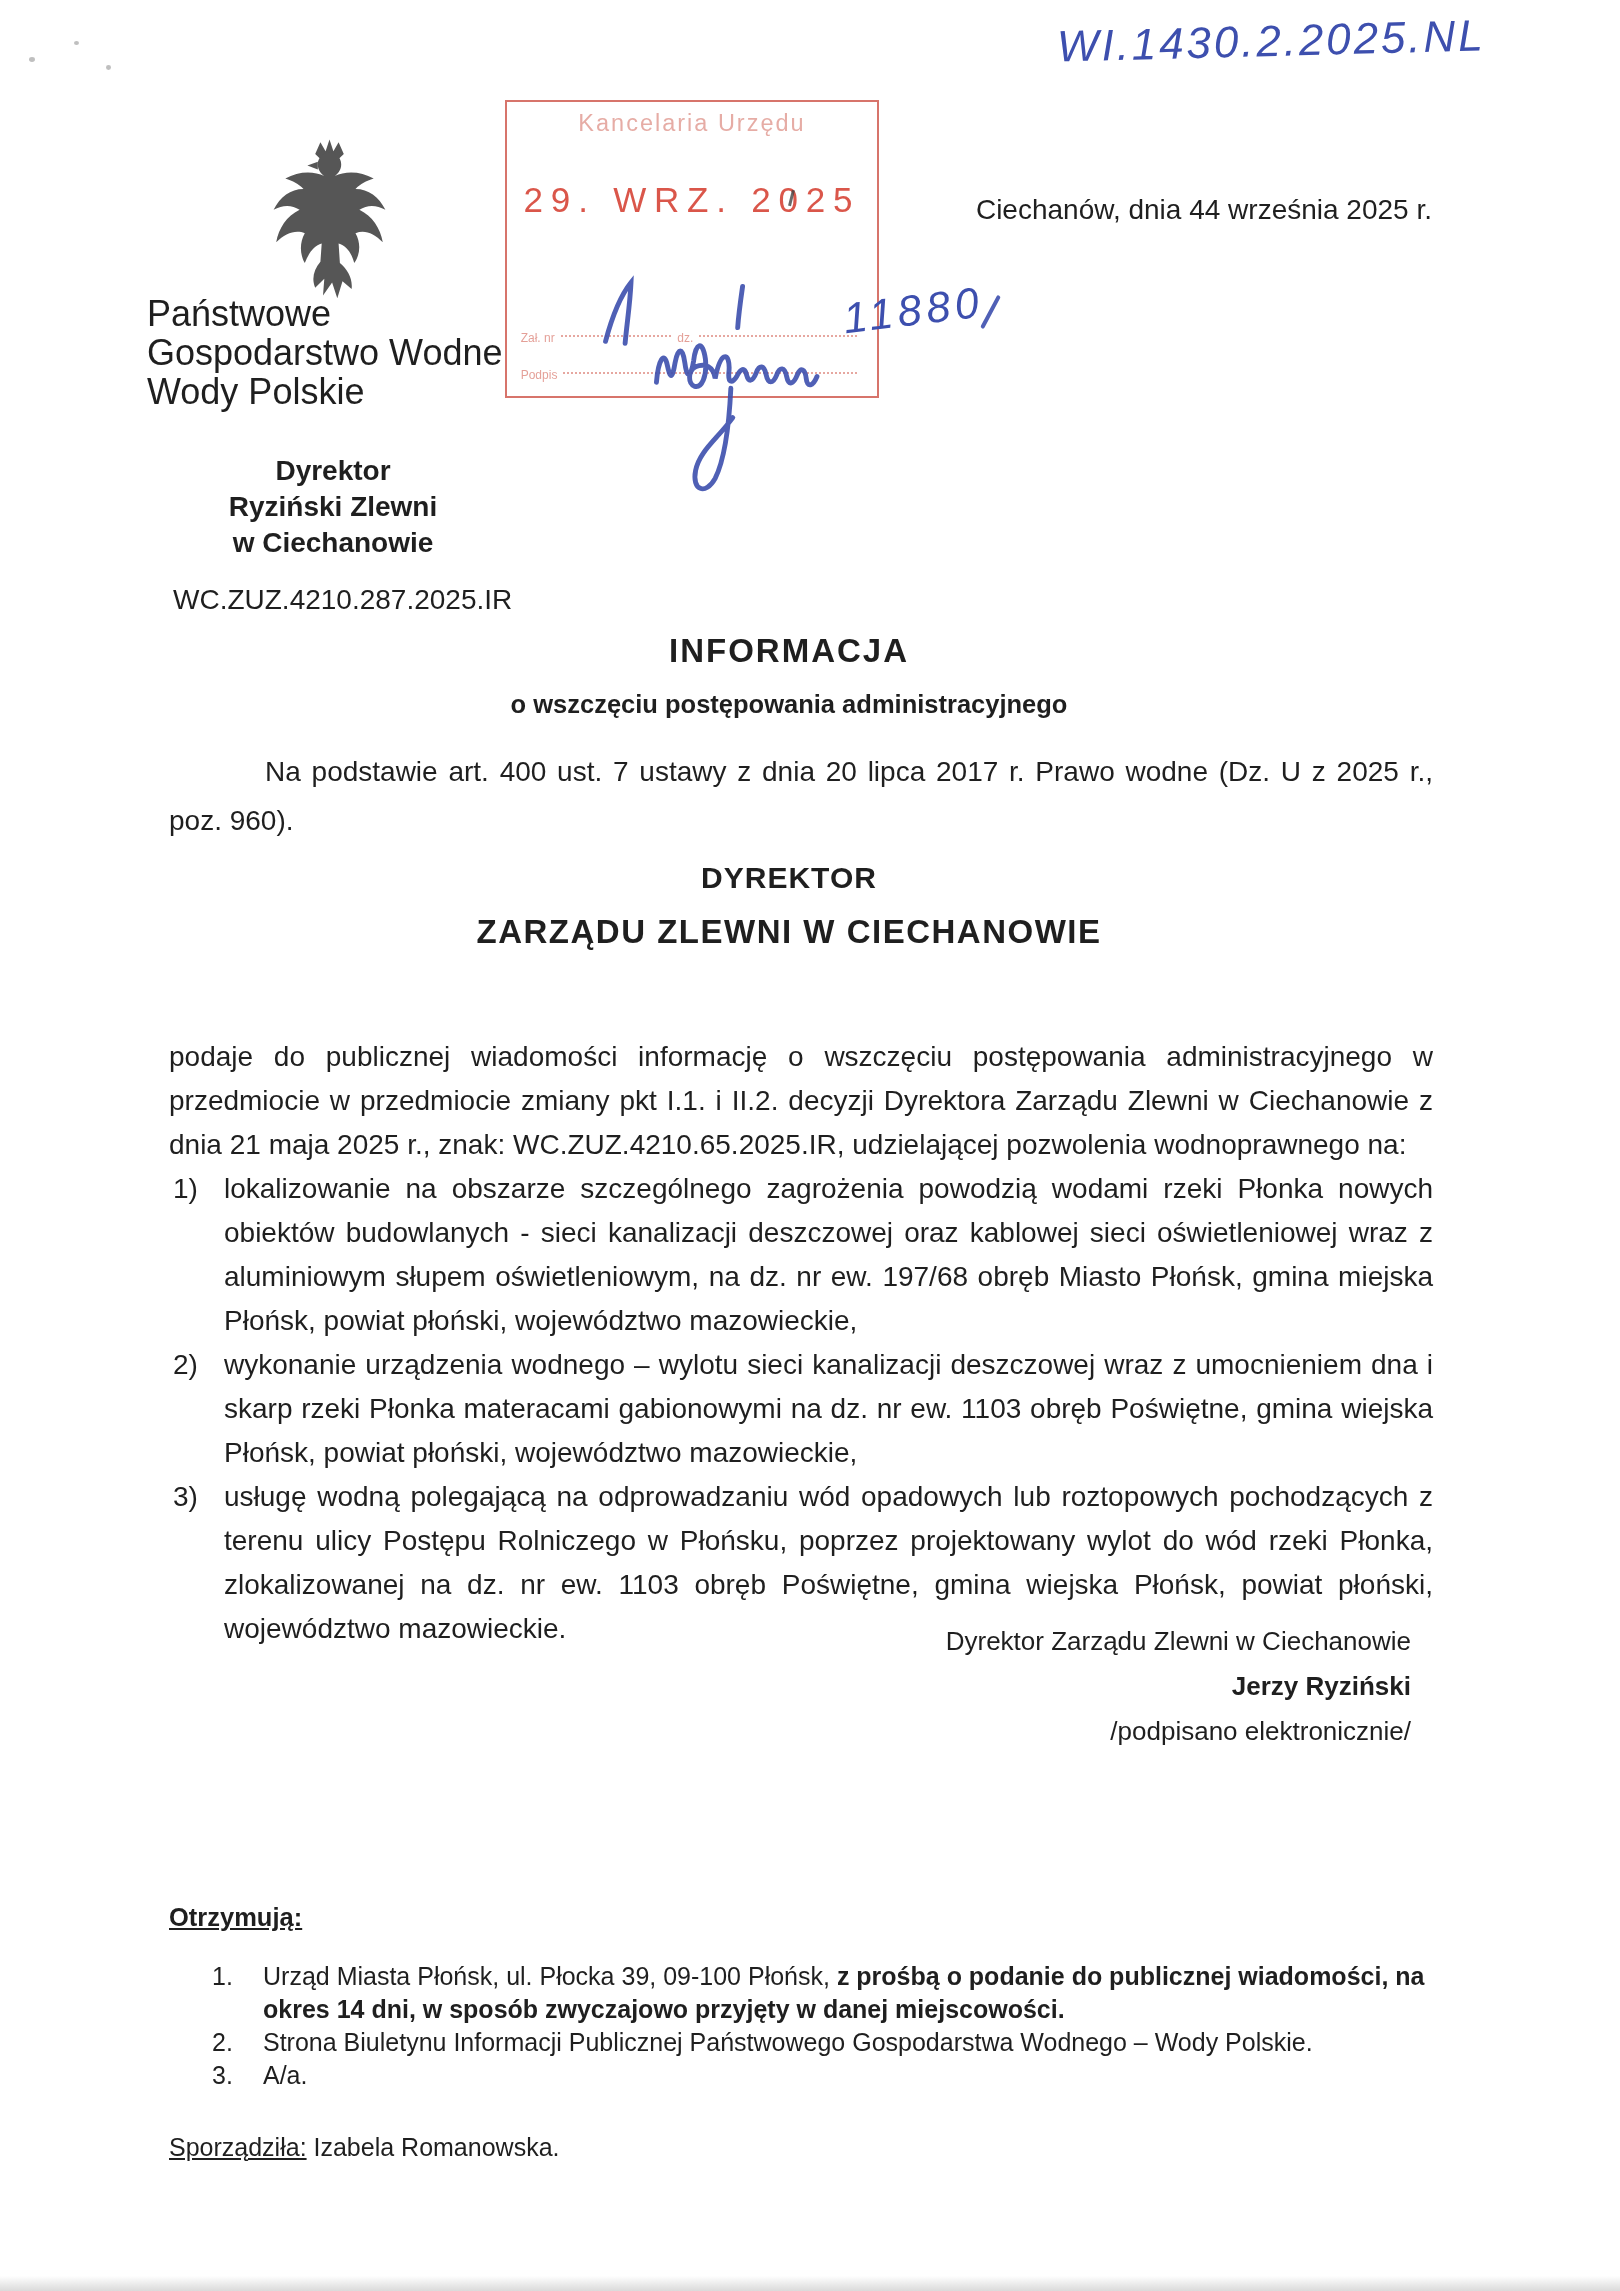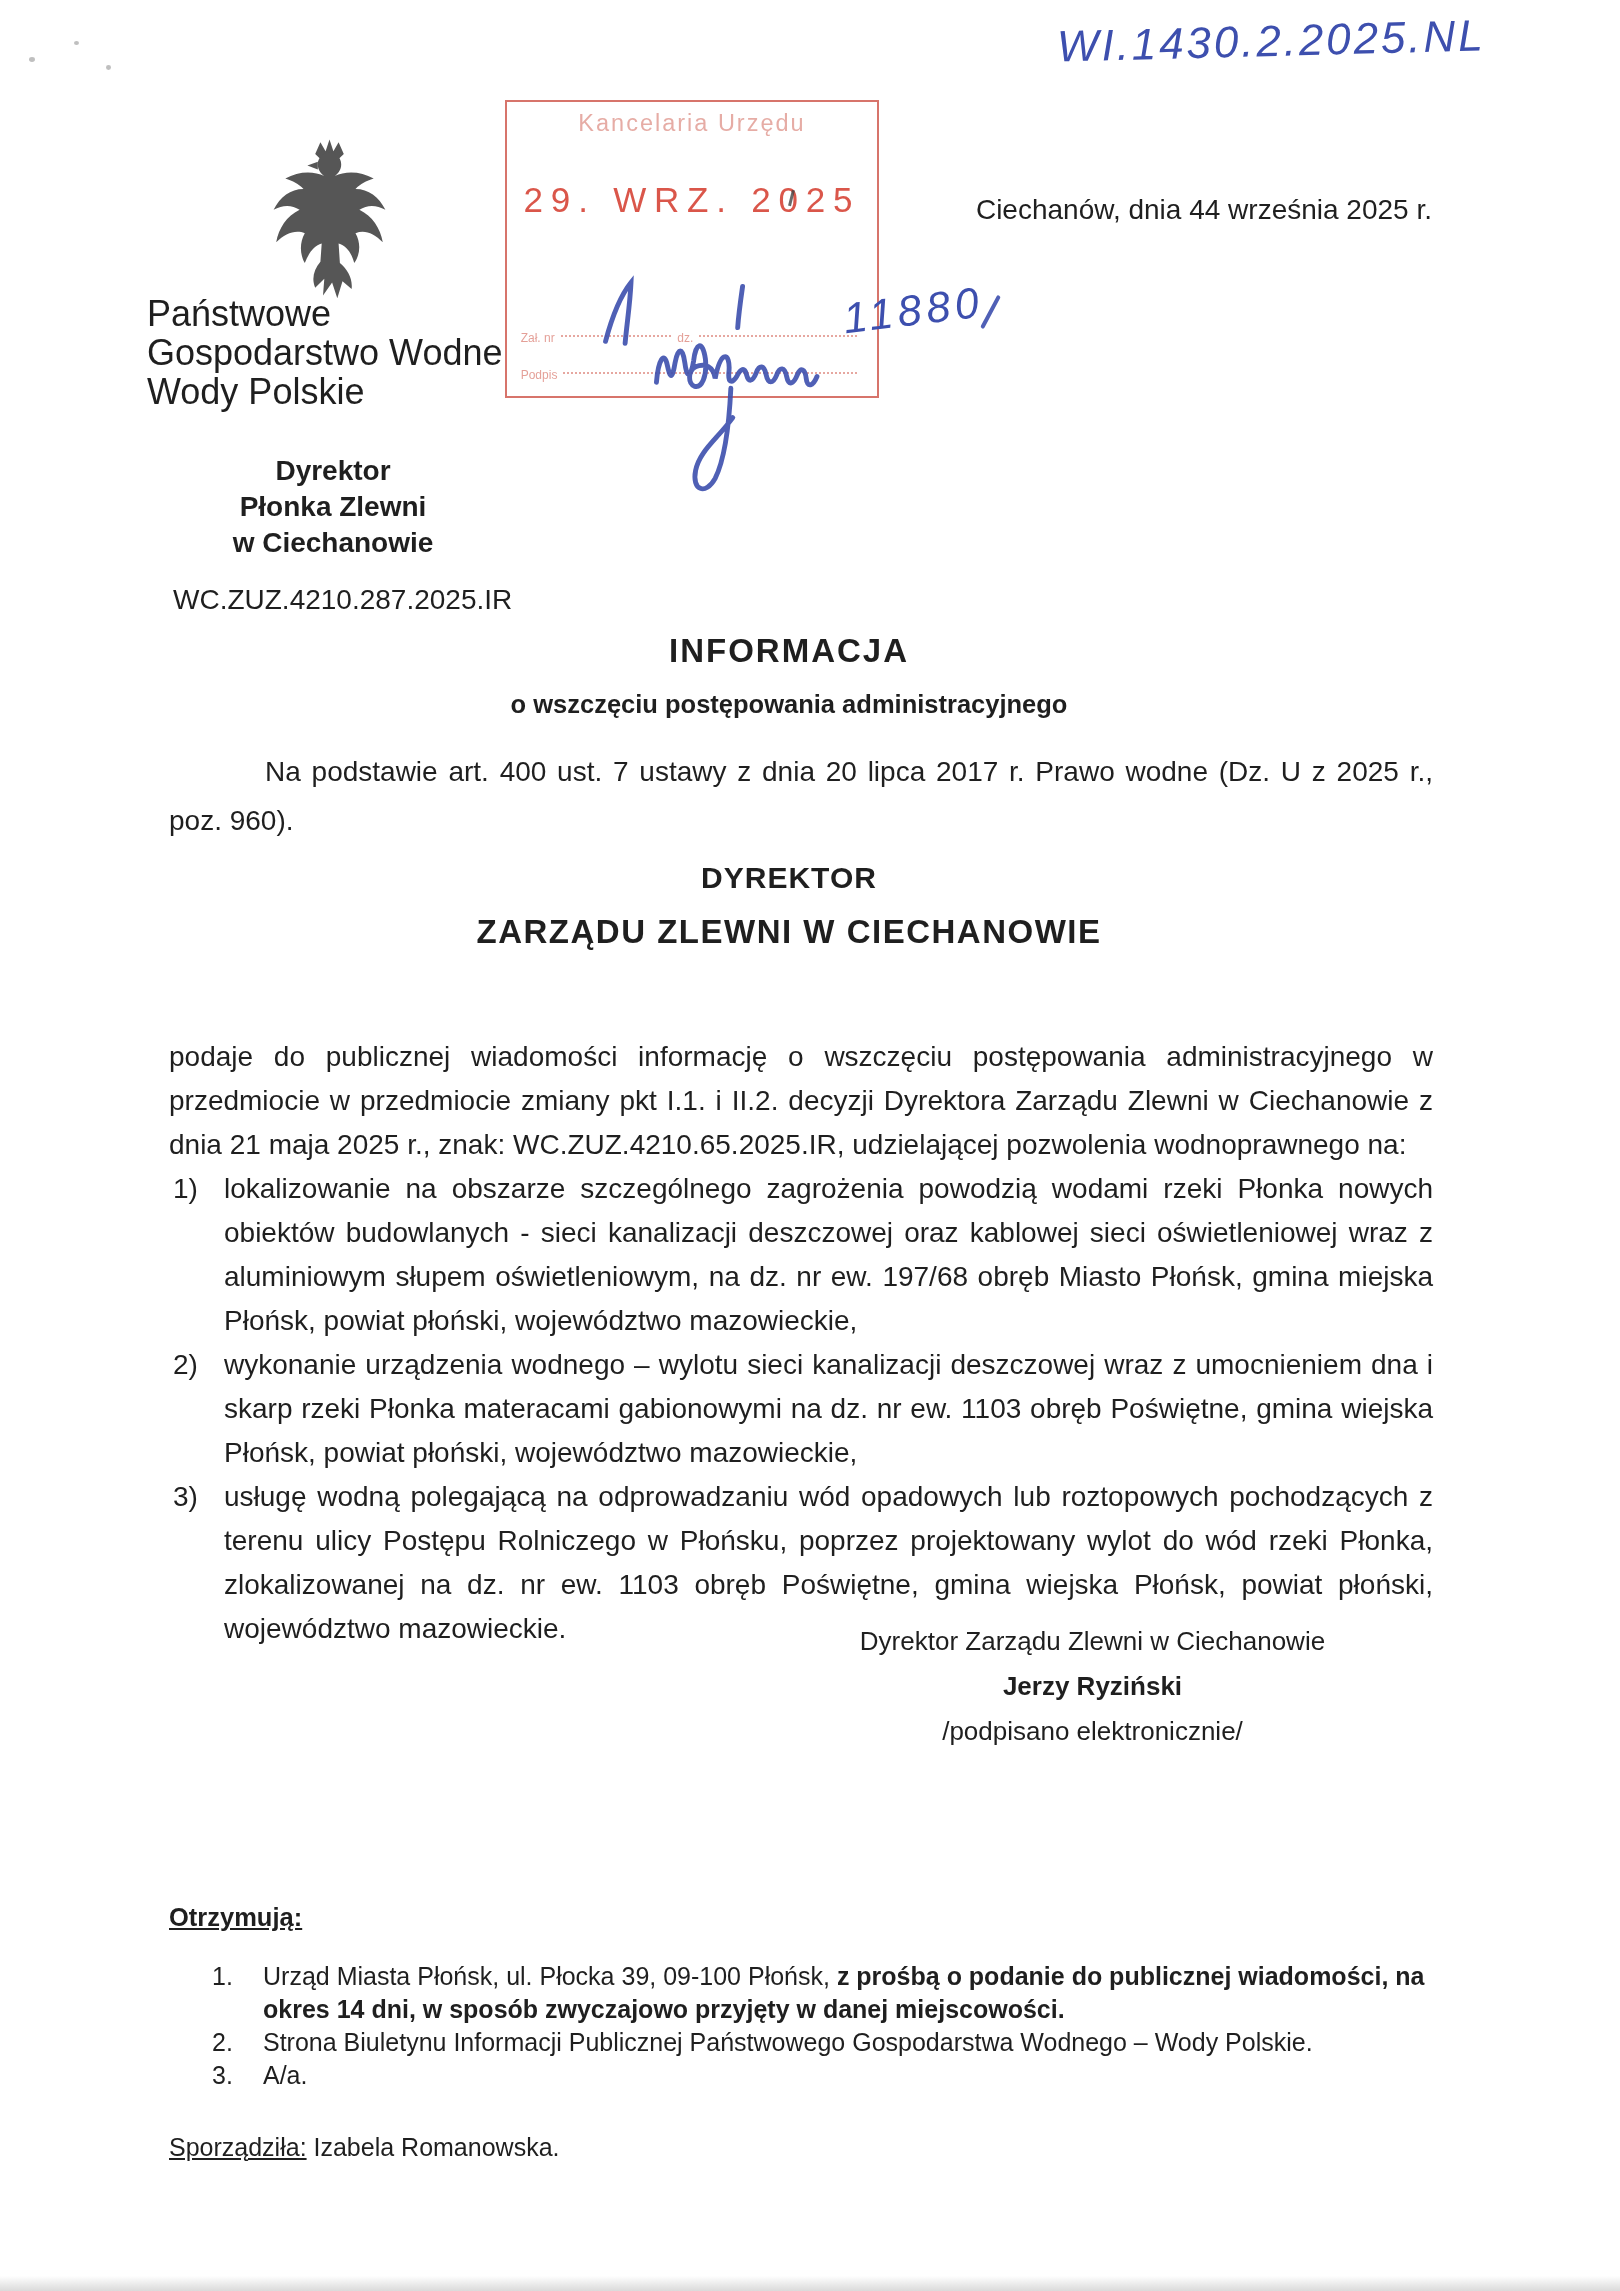--- a/index.html
+++ b/index.html
@@ -62,21 +62,21 @@
   .h2a{left:157px;width:1264px;top:861px;text-align:center;font-weight:bold;font-size:30px;letter-spacing:1px;}
   .h2b{left:157px;width:1264px;top:913px;text-align:center;font-weight:bold;font-size:33px;letter-spacing:1.5px;}
 
   
   .body-text{left:169px;width:1264px;top:1035px;font-size:28px;line-height:44px;text-align:justify;}
   .body-text p{margin:0;}
   .list-item{position:relative;padding-left:55px;}
   .list-item .num{position:absolute;left:3.9px;top:0;}
 
   
-  .sig-block{left:774px;width:637px;top:1619px;text-align:center;font-size:26px;line-height:45px;}
+  .sig-block{left:774px;width:637px;top:1619px;text-align:right;font-size:26px;line-height:45px;}
   .sig-name{font-weight:bold;}
 
   
   .footer{left:169px;width:1264px;top:1901px;font-size:25px;line-height:33px;}
   .footer-label{font-weight:bold;text-decoration:underline;font-size:25.5px;}
   .recipients{margin-top:25.5px;}
   .recipient{position:relative;padding-left:94px;text-align:left;}
   .recipient .num{position:absolute;left:43px;top:0;}
   .prepared{margin-top:39px;}
   .prepared .lbl{text-decoration:underline;}
@@ -134,21 +134,21 @@
 
   <div class="abs date-line">Ciechanów, dnia 44 września 2025 r.</div>
 
   <div class="abs org-block">
     <div>Państwowe</div>
     <div>Gospodarstwo Wodne</div>
     <div>Wody Polskie</div>
   </div>
   <div class="abs office-block">
     <div>Dyrektor</div>
-    <div>Płonka Zlewni</div>
+    <div>Ryziński Zlewni</div>
     <div>w Ciechanowie</div>
   </div>
   <div class="abs case-number">WC.ZUZ.4210.287.2025.IR</div>
 
   <div class="abs doc-title">INFORMACJA</div>
   <div class="abs doc-subtitle">o wszczęciu postępowania administracyjnego</div>
 
   <div class="abs intro">Na podstawie art. 400 ust. 7 ustawy z dnia 20 lipca 2017 r. Prawo wodne (Dz. U z 2025 r., poz. 960).</div>
 
   <div class="abs h2a">DYREKTOR</div>

